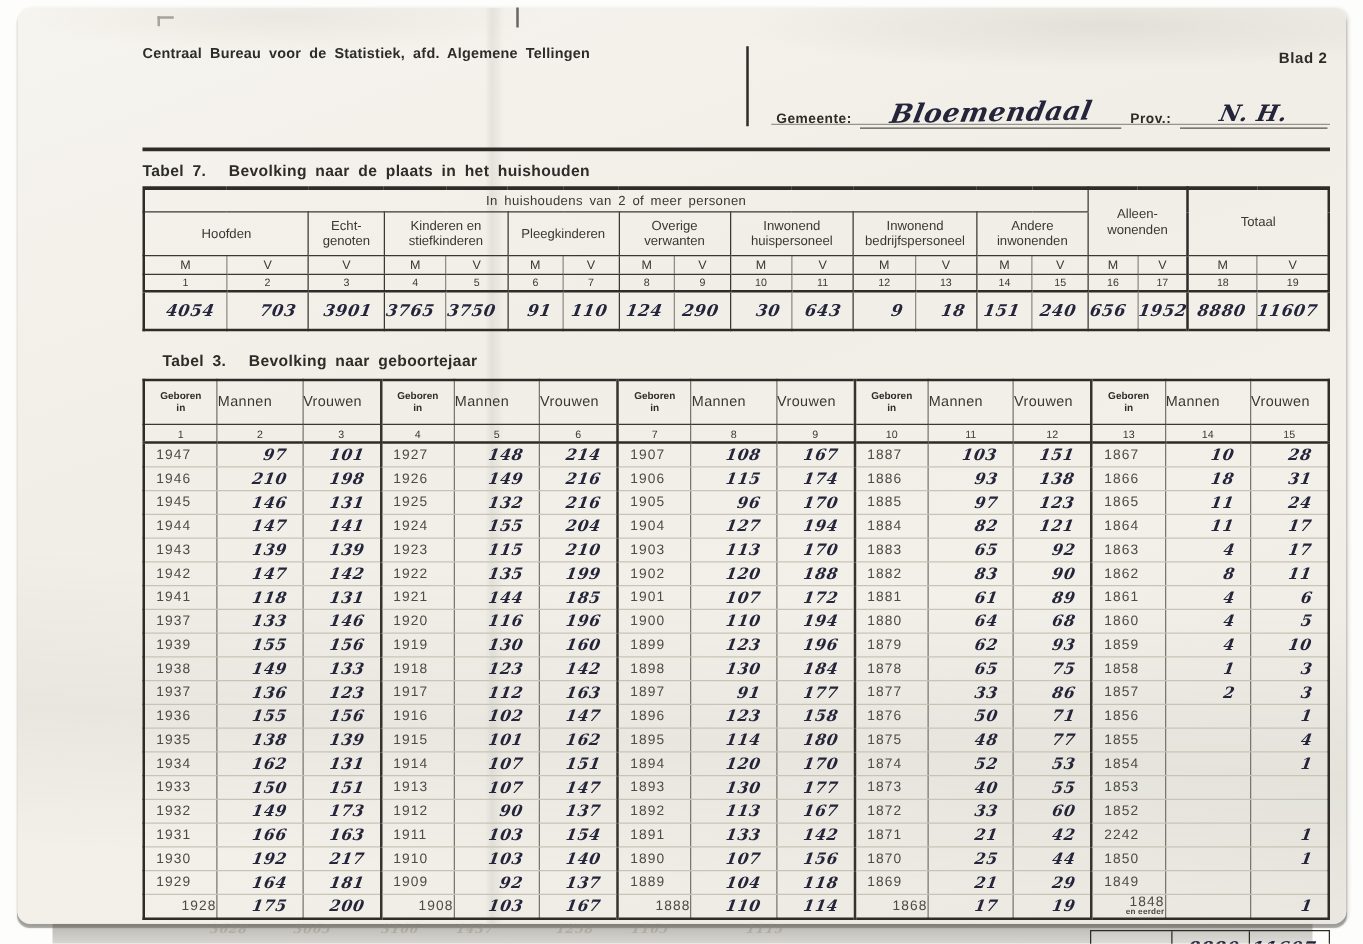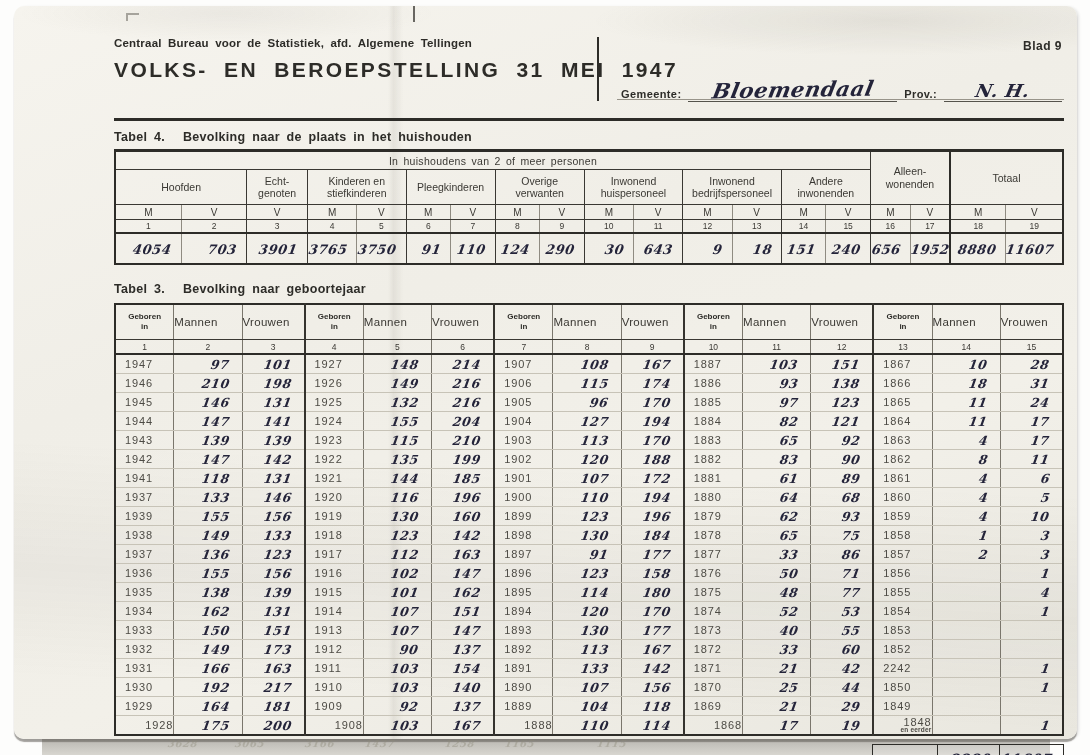--- a/index.html
+++ b/index.html
@@ -43,21 +43,21 @@
 
   
   .hw{font-family:"DejaVu Serif", serif;font-style:italic;font-weight:700;color:#24243a;
       display:inline-block;transform:skewX(-9deg);letter-spacing:.6px;}
   .hw-big{font-size:21px;transform:skewX(-12deg) rotate(-1deg);margin-bottom:-2px;}
   .hw-prov{font-size:18px;transform:skewX(-12deg);margin-bottom:-2px;}
 
   
   .tbl-title{font-size:12.5px;font-weight:bold;letter-spacing:.3px;word-spacing:3px;margin-top:9px;}
   .tbl-title .lbl{margin-right:18px;}
-  .tbl-title.second{margin-top:17px;}
+  .tbl-title.second{margin-top:17px;margin-left:16px;}
 
   
   table{border-collapse:collapse;table-layout:fixed;width:100%;}
   .t2{margin-top:5px;border:2.5px solid #2d2c28;border-top-width:3px;}
   .t2 td{text-align:center;vertical-align:middle;padding:0;}
   .msep{border-left:1px solid #8f8b81;}
   .gsep{border-left:1.5px solid #3a3833;}
   .tsep{border-left:2.5px solid #2d2c28;}
   .t2 .span-head{font-size:10.5px;letter-spacing:.3px;word-spacing:2px;height:17px;
                  border-bottom:1px solid #3a3833;color:#3a3833;}
@@ -106,37 +106,36 @@
 <div class="stage">
   <div class="scan-strip"></div>
   <div class="paper">
     <div class="artifact-topline"></div>
     <div class="corner-mark"></div>
 
     <div class="content">
 
       <div class="header">
         <div class="org-line">Centraal Bureau voor de Statistiek, afd. Algemene Tellingen</div>
-        <div class="main-title">VOLKS- EN BEROEPSTELLING 31 MEI 1947</div>
         <div class="hdr-divider"></div>
         <div class="hdr-right">
-          <div class="blad">Blad 9</div>
+          <div class="blad">Blad 2</div>
           <div class="gem-row">
             <span class="fld-label">Gemeente:</span>
             <span class="gem-line"><span class="hw hw-big">Bloemendaal</span></span>
             <span class="fld-label">Prov.:</span>
             <span class="prov-line"><span class="hw hw-prov">N. H.</span></span>
           </div>
           <div class="sub-line"></div>
         </div>
       </div>
       <div class="rule"></div>
 
       <div class="tbl-title">
-        <span class="lbl">Tabel 4.</span><span>Bevolking naar de plaats in het huishouden</span>
+        <span class="lbl">Tabel 7.</span><span>Bevolking naar de plaats in het huishouden</span>
       </div>
       <table class="t2">
         <colgroup id="t2-cols">
             <col style="width: 7%;">
             <col style="width: 6.9%;">
             <col style="width: 6.4%;">
             <col style="width: 5.2%;">
             <col style="width: 5.2%;">
             <col style="width: 4.7%;">
             <col style="width: 4.7%;">

